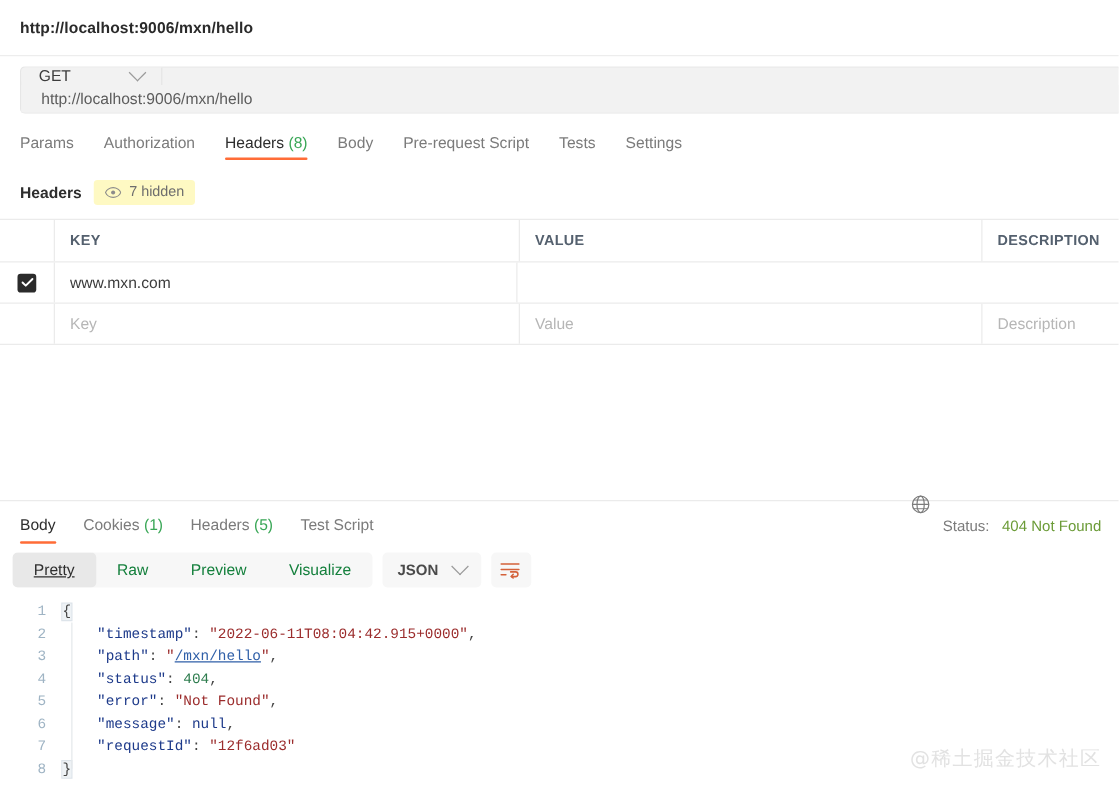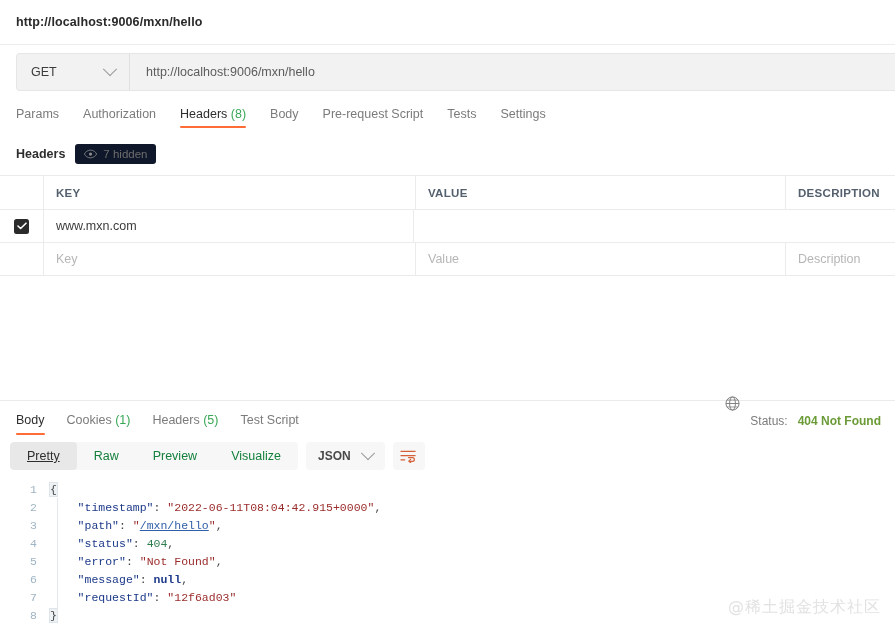--- a/index.html
+++ b/index.html
@@ -45,20 +45,21 @@
     flex: 0 0 auto;
   }
   .urlbar {
     display: flex;
     align-items: stretch;
     height: 38px;
     background: #f2f2f2;
     border: 1px solid #e6e6e6;
     border-right: none;
     border-radius: 4px 0 0 4px;
+    flex-direction: column;
   }
   .method-select {
     display: flex;
     align-items: center;
     justify-content: space-between;
     width: 113px;
     padding: 0 14px 0 14px;
     border-right: 1px solid #e0e0e0;
     cursor: pointer;
     background: #f2f2f2;
@@ -126,21 +127,21 @@
   }
   .subheader-title {
     font-size: 12.5px;
     font-weight: bold;
     color: #2e2e2e;
   }
   .hidden-pill {
     display: flex;
     align-items: center;
     gap: 6px;
-    background: #0f172a;
+    background: #fef9c3;
     border-radius: 3px;
     padding: 4px 9px;
     cursor: pointer;
   }
   .hidden-pill-text {
     font-size: 11.5px;
     color: #6d6d6d;
   }
   .eye-icon { display:block; }
 
@@ -255,21 +256,21 @@
     gap: 10px;
     padding-bottom: 7px;
   }
   .status-text {
     font-size: 12px;
     color: #7b7b7b;
     margin-top: 36px;
   }
   .status-code {
     color: #6b9b37;
-    font-weight: bold;
+    font-weight: normal;
   }
 
   
   .fmt-row {
     display: flex;
     align-items: center;
     gap: 8px;
     padding: 7px 0 7px 10px;
     flex: 0 0 auto;
   }
@@ -347,21 +348,21 @@
   .codeline {
     font-family: "Liberation Mono", "DejaVu Sans Mono", monospace;
     font-size: 11.5px;
     line-height: 18px;
     white-space: pre;
     color: #333;
   }
   .k-key   { color: #1d3a8a; }
   .k-str   { color: #9b2c2c; }
   .k-num   { color: #2f7d4f; }
-  .k-null  { color: #1d3a8a; font-weight: bold; margin-top: 16px; }
+  .k-null  { color: #1d3a8a; font-weight: normal; margin-top: 16px; }
   .k-punc  { color: #444444; }
   .k-link  { color: #2f5fa8; text-decoration: underline; cursor: pointer; }
   .brace-hl {
     background: #eef2f5;
     outline: 1px solid #dde4ea;
   }
   .indent-guide {
     position: absolute;
     left: 11px;
     top: 17px;

